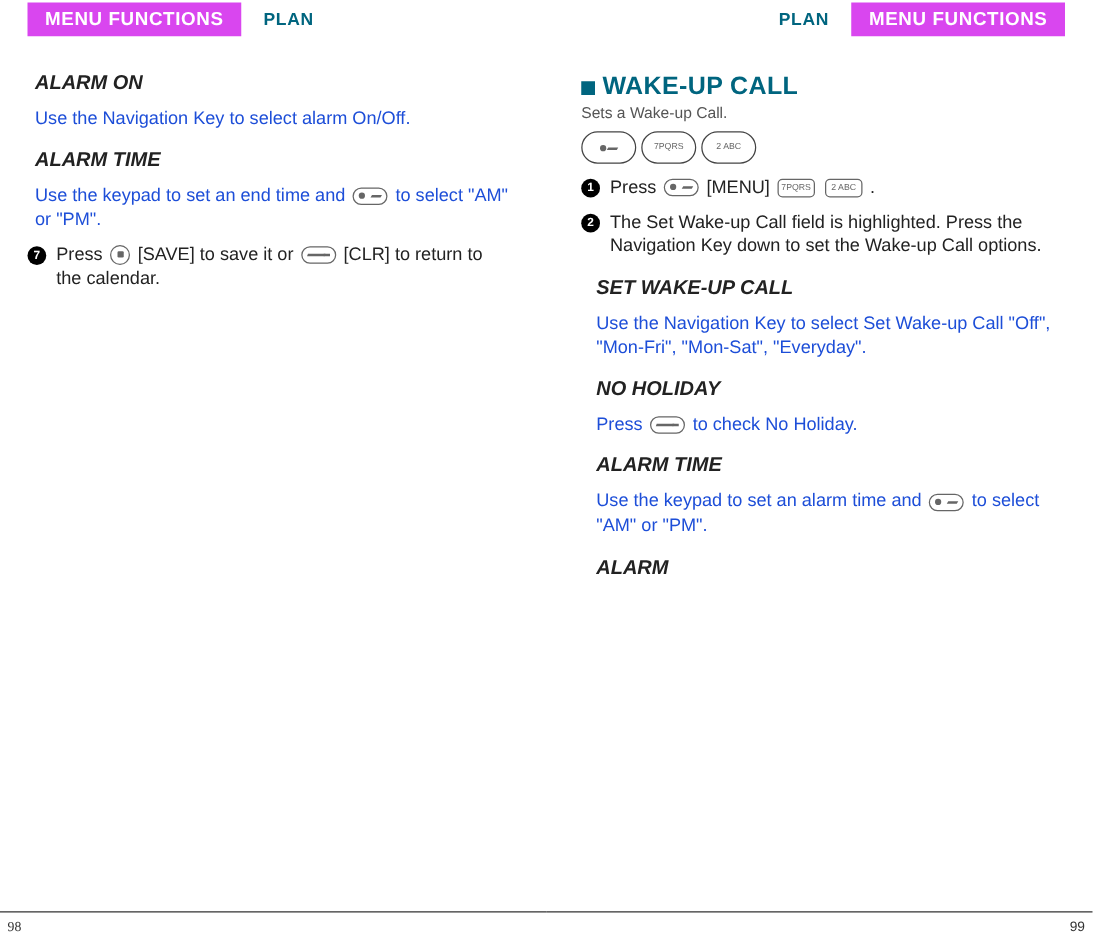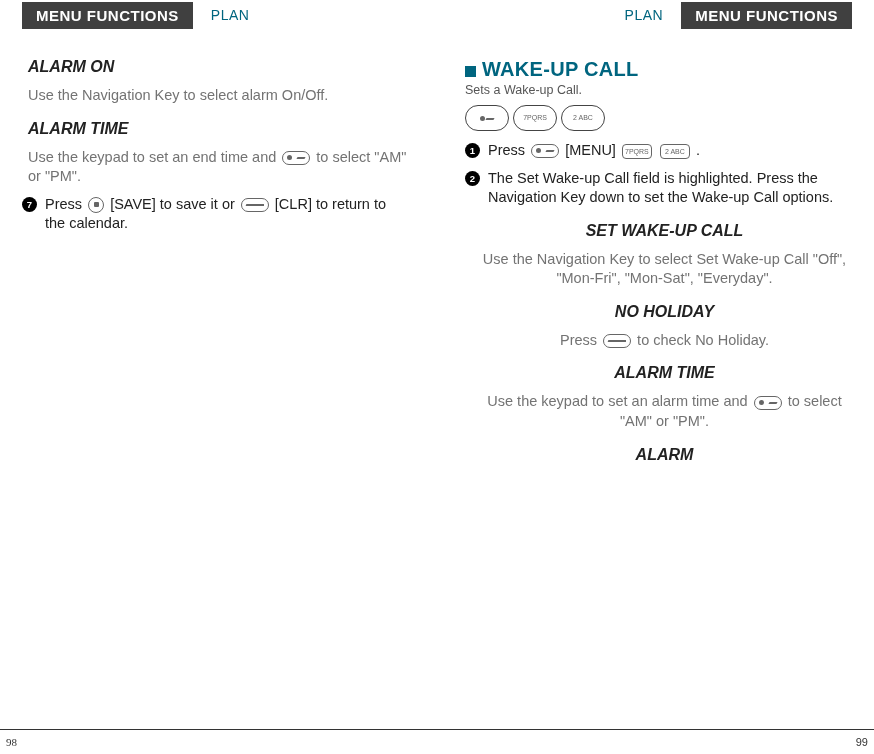--- a/index.html
+++ b/index.html
@@ -23,50 +23,50 @@
     .header-row {
       display: flex;
       align-items: center;
       height: 30px;
       margin-bottom: 28px;
     }
     .header-row.left { justify-content: flex-start; }
     .header-row.right { justify-content: flex-end; }
 
     .tab-menu {
-      background: #404040;
+      background: #d946ef;
       color: #fff;
       font-weight: bold;
       font-size: 15px;
       letter-spacing: 0.5px;
       padding: 5px 14px 5px 14px;
       white-space: nowrap;
     }
     .tab-plan {
       color: #00657f;
-      font-weight: normal;
+      font-weight: bold;
       font-size: 14px;
       letter-spacing: 0.5px;
       padding: 0 18px;
       white-space: nowrap;
     }
 
     .section-heading {
       font-style: italic;
       font-weight: bold;
       font-size: 16px;
       color: #222;
       margin-top: 14px;
       margin-bottom: 10px;
       padding-left: 6px;
     }
     .body-text {
       font-size: 14.5px;
       line-height: 1.35;
-      color: #737373;
+      color: #1d4ed8;
       padding-left: 6px;
       margin-bottom: 4px;
     }
 
     .step-row {
       display: flex;
       align-items: flex-start;
       margin-top: 8px;
       margin-bottom: 4px;
     }
@@ -222,21 +222,21 @@
     }
     .page-num {
       position: absolute;
       bottom: 6px;
       font-size: 11px;
       color: #333;
     }
     .page-num.left { left: 6px; font-family: Liberation Serif, serif; }
     .page-num.right { right: 6px; margin-left: 28px; }
 
-    .indent-block { padding-left: 6px; text-align: center; }
+    .indent-block { padding-left: 6px; }
   </style>
 </head>
 <body>
 
 <div class="page page-left">
   <div class="header-row left">
     <div class="tab-menu">MENU FUNCTIONS</div>
     <div class="tab-plan">PLAN</div>
   </div>
 

